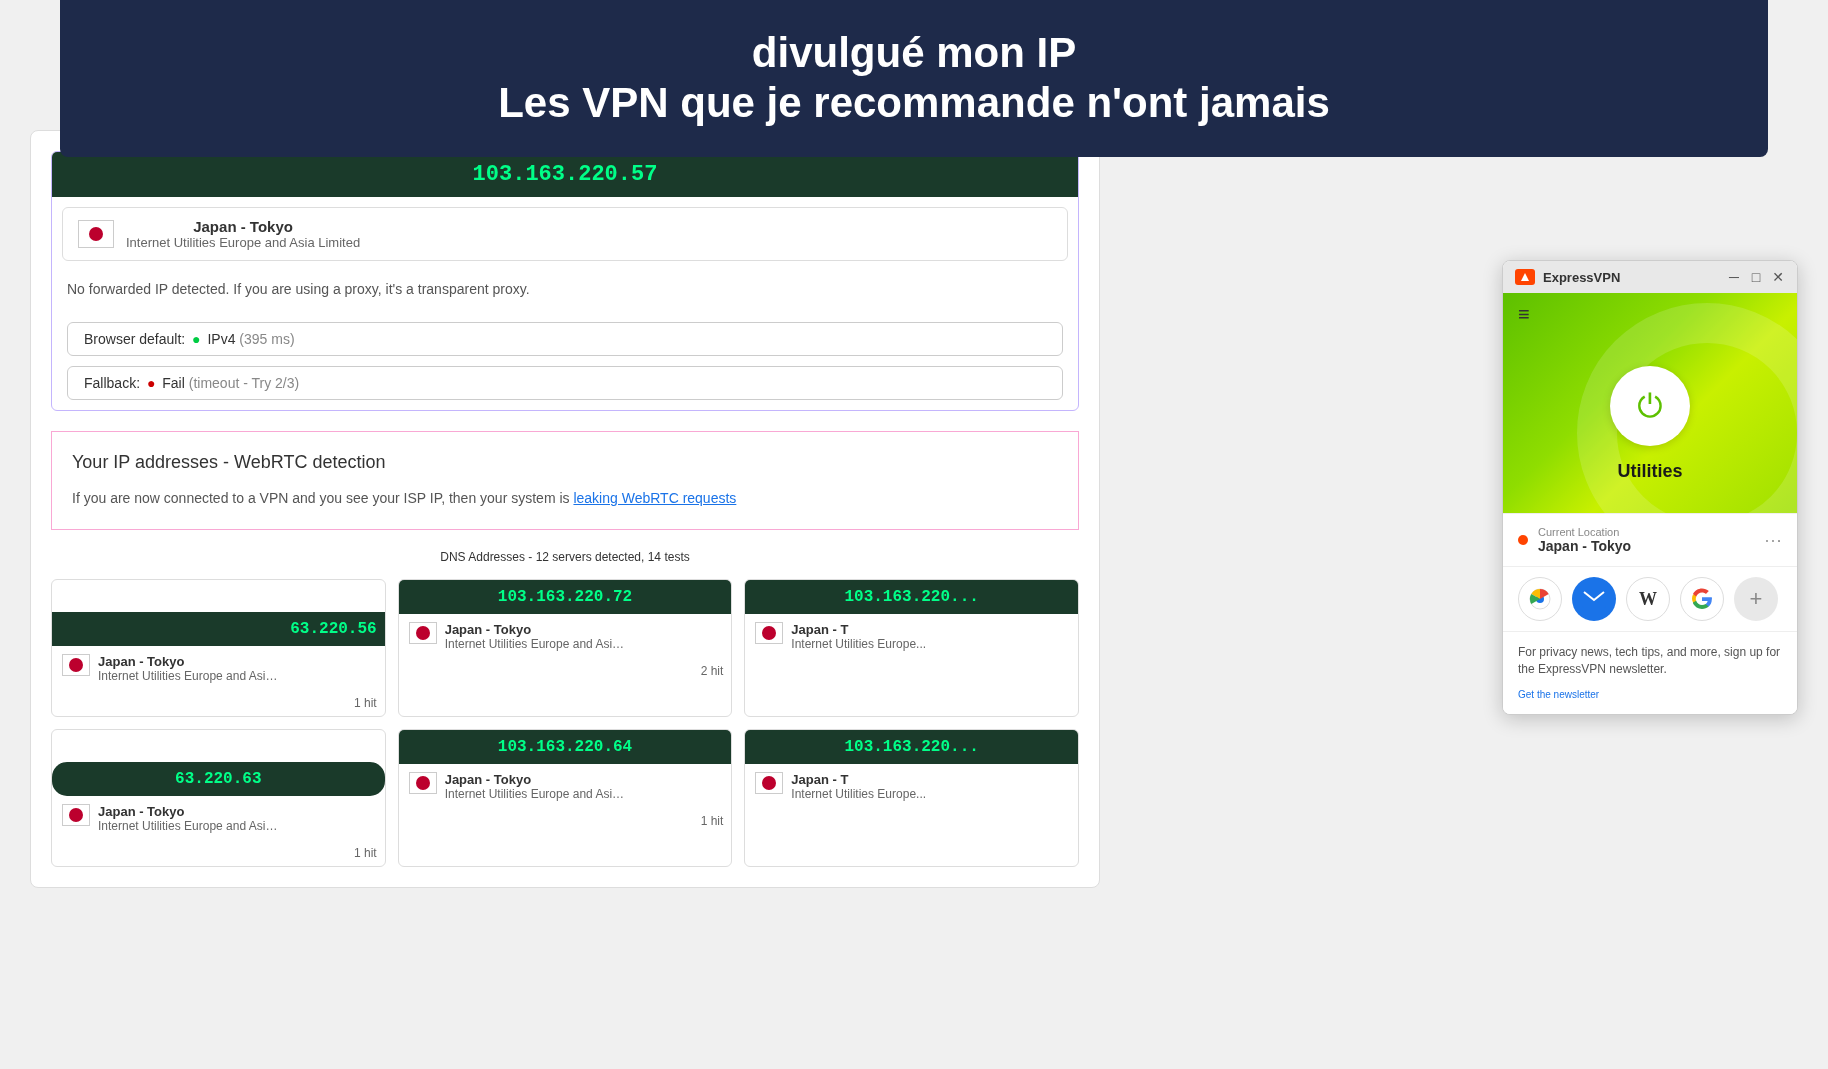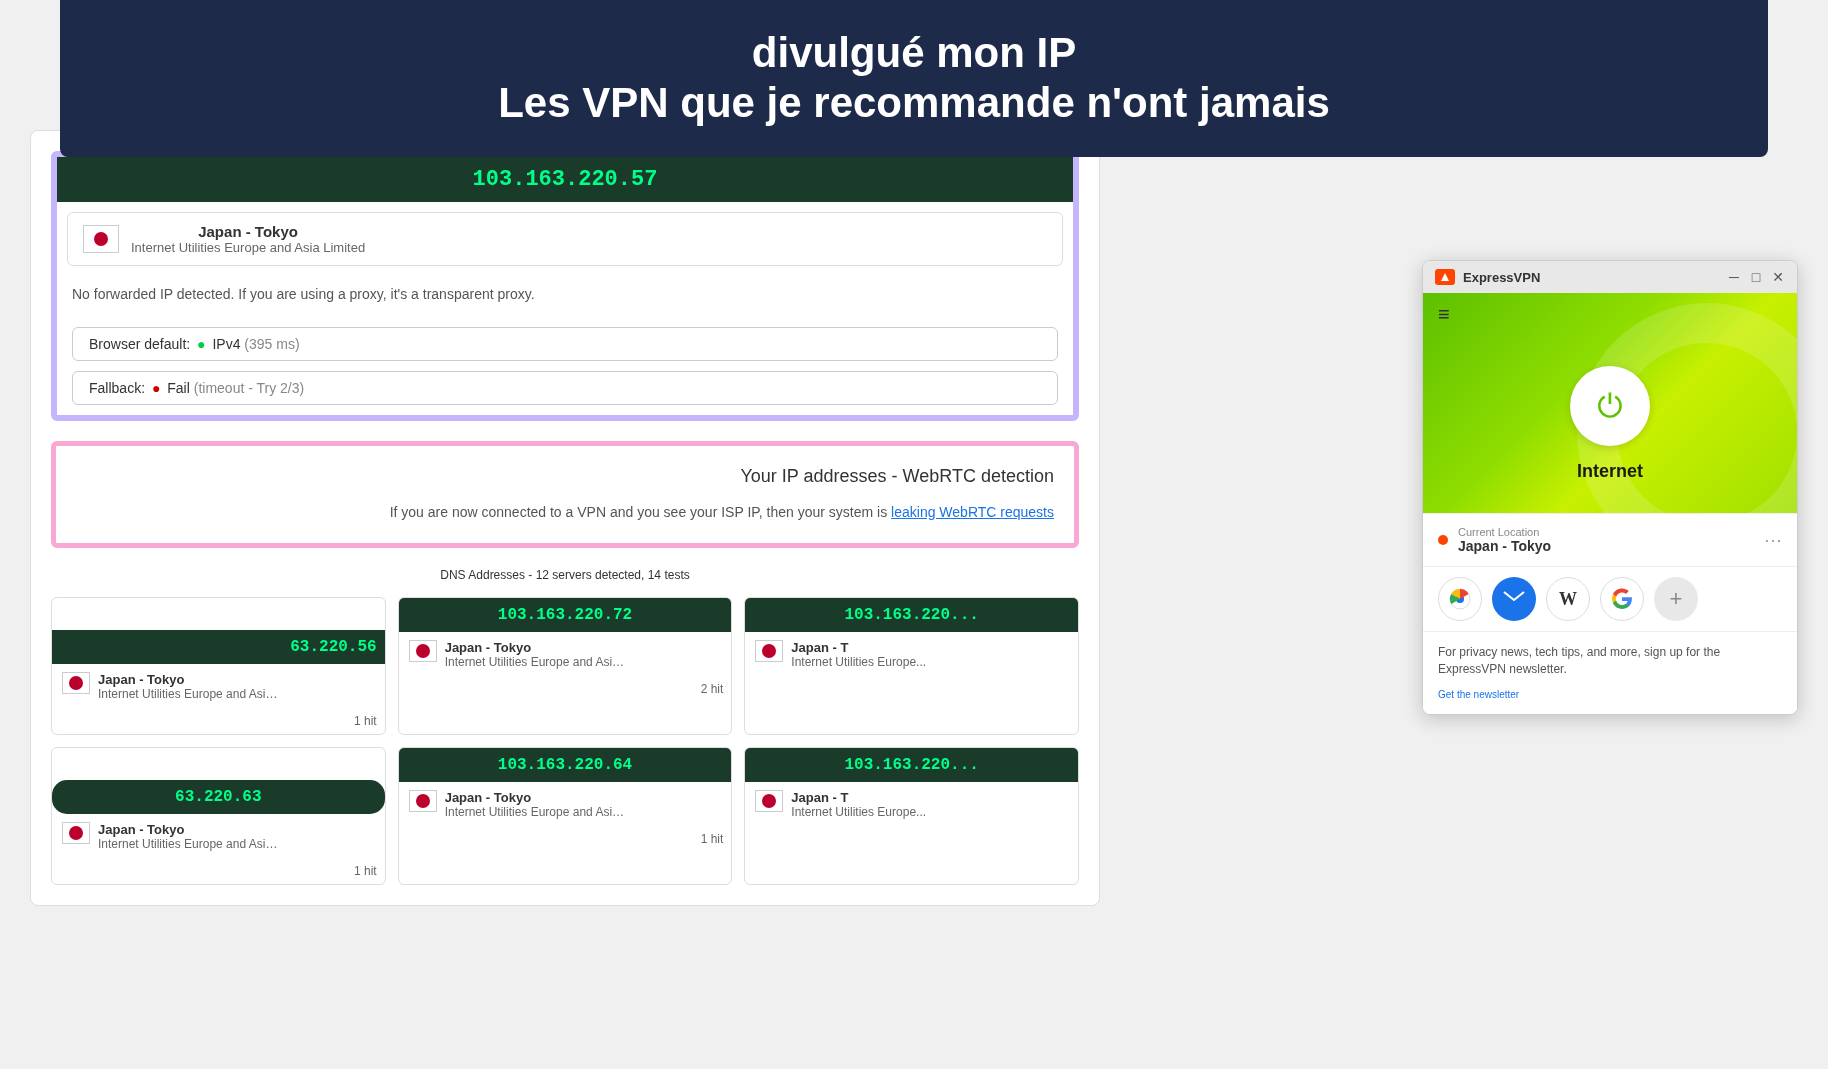--- a/index.html
+++ b/index.html
@@ -34,21 +34,21 @@
       left: 30px;
       width: 1070px;
       background: white;
       border-radius: 8px;
       border: 1px solid #ddd;
       padding: 20px;
     }
 
     
     .ip-section {
-      border: 6px solid #c4b5fd;
+      border: 1px solid #c4b5fd;
       border-radius: 6px;
       padding: 0;
       margin-bottom: 20px;
       overflow: hidden;
     }
 
     .ip-header {
       background: #1a3a2a;
       color: #00ff88;
       text-align: center;
@@ -150,25 +150,25 @@
       border: 1px solid #ccc;
       border-radius: 6px;
       padding: 8px 16px;
       font-size: 14px;
       color: #333;
       background: white;
     }
 
     
     .webrtc-section {
-      border: 5px solid #f9a8d4;
-      border-radius: 6px;
+      border: 1px solid #f9a8d4;
+      border-radius: 0;
       padding: 20px;
       margin-bottom: 20px;
-      text-align: right;
+      text-align: left;
     }
 
     .webrtc-title {
       font-size: 18px;
       color: #333;
       margin-bottom: 15px;
     }
 
     .webrtc-desc {
       font-size: 14px;
@@ -253,21 +253,21 @@
       right: 8px;
       font-size: 12px;
       color: #666;
     }
 
     
     .expressvpn-panel {
       position: absolute;
       top: 260px;
       right: 30px;
-      width: 376px;
+      width: 296px;
       background: white;
       border-radius: 8px;
       border: 1px solid #ccc;
       box-shadow: 0 4px 20px rgba(0,0,0,0.2);
       overflow: hidden;
     }
 
     .evpn-titlebar {
       background: #e8e8e8;
       padding: 8px 12px;
@@ -610,21 +610,21 @@
   </div>
 
   <div class="evpn-body">
     <div class="evpn-circle-bg"></div>
     <div class="evpn-menu-bar">
       <span class="evpn-hamburger">≡</span>
     </div>
     <div class="evpn-power-btn">
       <span class="power-icon">⏻</span>
     </div>
-    <div class="evpn-connected-text">Internet</div>
+    <div class="evpn-connected-text">Utilities</div>
   </div>
 
   <div class="evpn-location-row">
     <div class="evpn-loc-dot"></div>
     <div class="evpn-loc-info">
       <div class="evpn-loc-label">Current Location</div>
       <div class="evpn-loc-place">Japan - Tokyo</div>
     </div>
     <div class="evpn-more-btn">···</div>
   </div>

